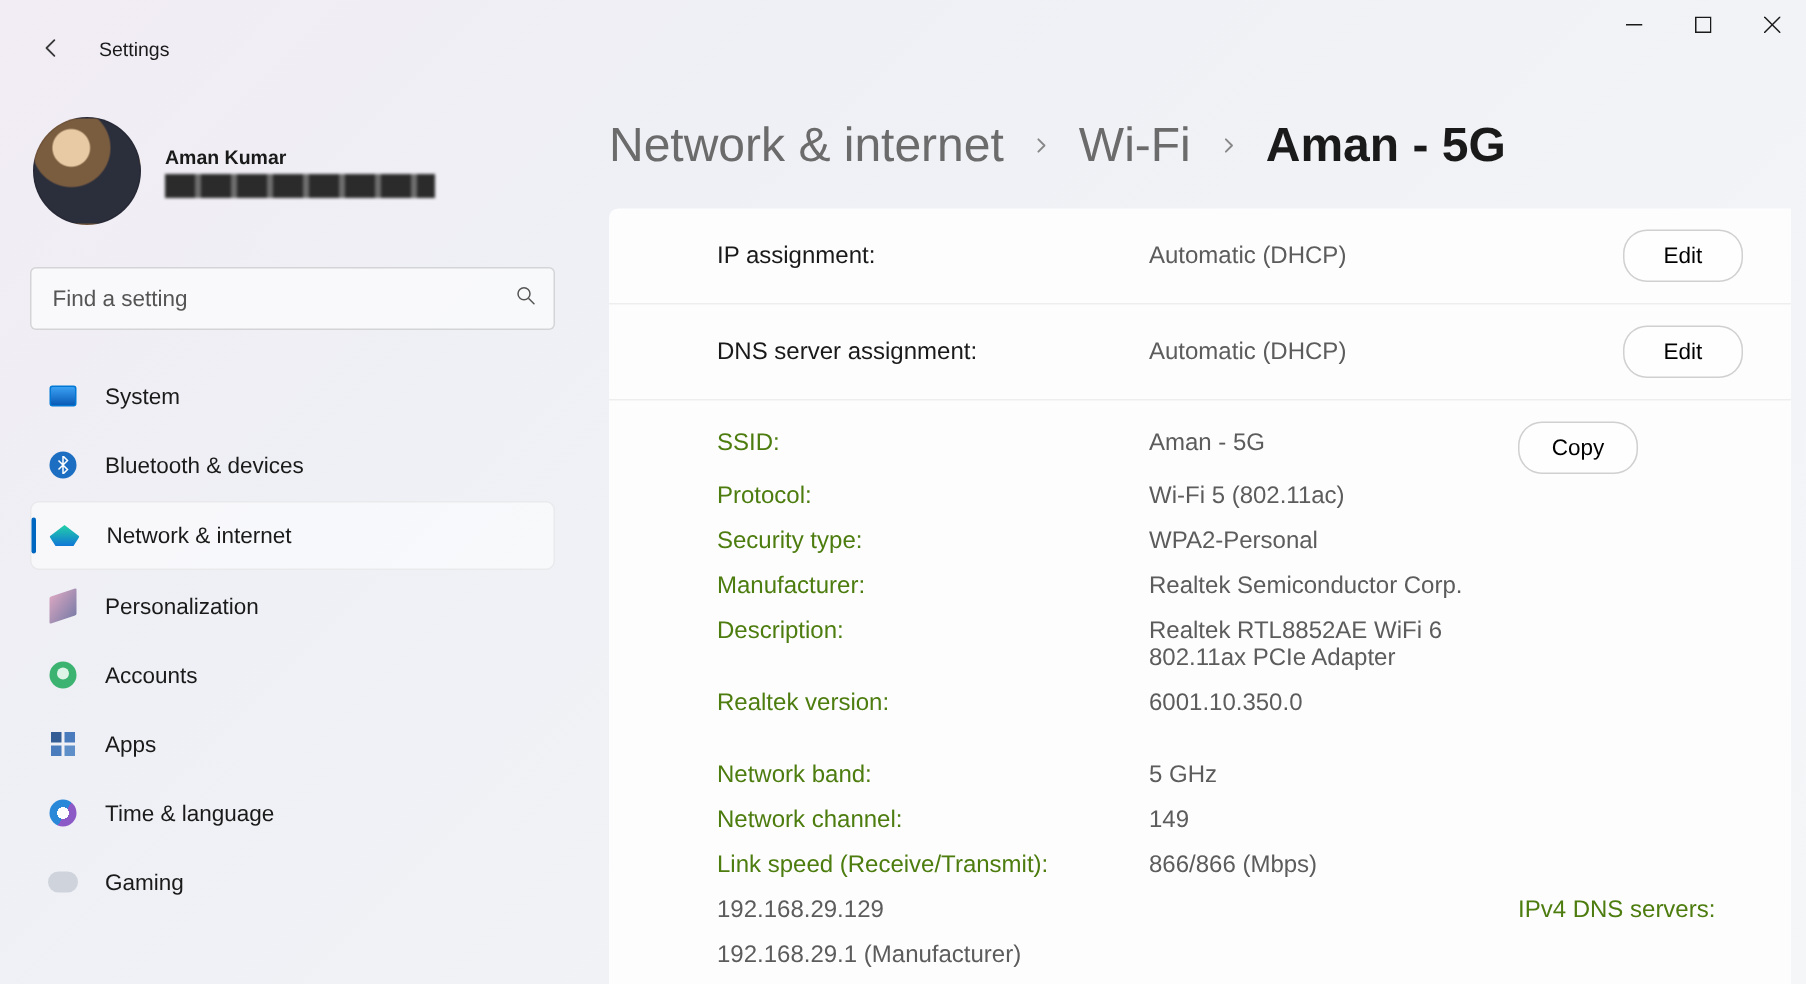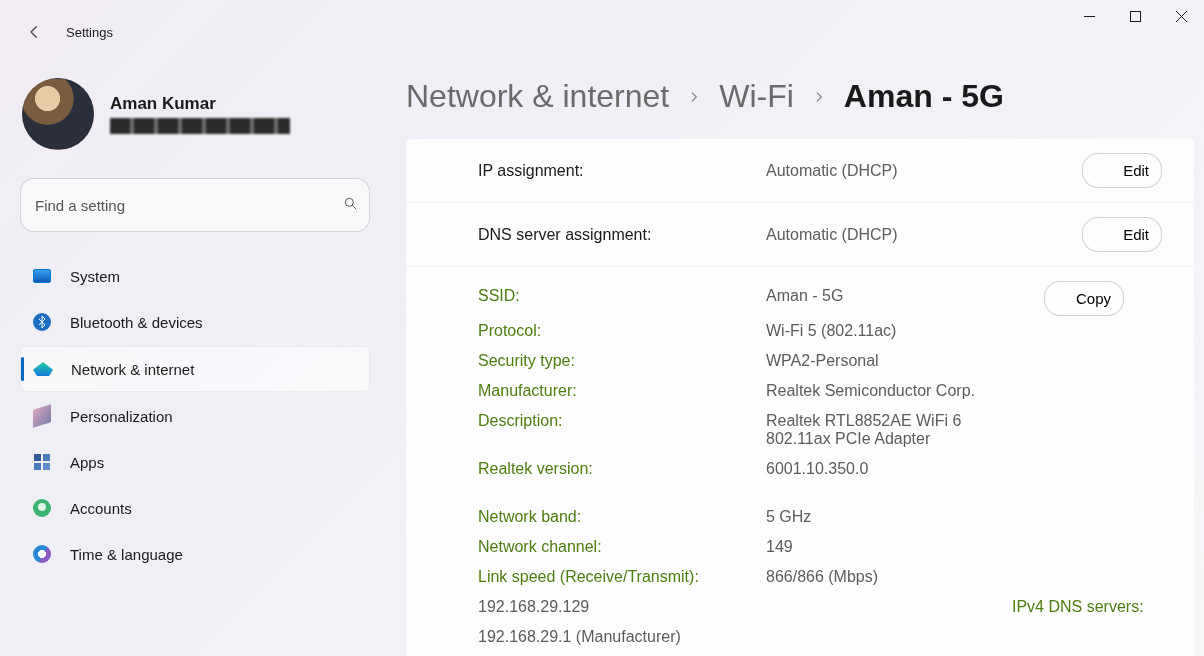--- a/index.html
+++ b/index.html
@@ -58,34 +58,34 @@
     margin-bottom: 28px;
     padding-left: 2px;
   }
   .avatar {
     width: 72px; height: 72px;
     border-radius: 50%;
     background: radial-gradient(circle at 35% 28%, #e8cba4 0 18%, #7a5c3f 19% 38%, #2b2e3b 39% 100%);
     border: 1px solid rgba(0,0,0,.08);
   }
   .profile-text { display:flex; flex-direction:column; gap:4px; }
-  .profile-name { font-size: 17px; font-weight: 600; }
+  .profile-name { font-size: 13px; font-weight: 600; }
   .profile-email {
     width: 180px; height: 16px;
     background: repeating-linear-gradient(90deg,#2b2b2b 0 20px,#6d6d6d 20px 24px);
     filter: blur(1px);
   }
   .search-wrap {
     position: relative;
     margin-bottom: 22px;
   }
   .search-input {
     width: 100%;
-    height: 54px;
-    border-radius: 14px;
+    height: 42px;
+    border-radius: 4px;
     border: 1px solid rgba(0,0,0,.15);
     background: rgba(255,255,255,.6);
     padding: 0 42px 0 14px;
     font-size: 15px;
     outline: none;
   }
   .search-input::placeholder { color: #555; }
   .search-icon {
     position: absolute; right: 12px; top: 50%; transform: translateY(-50%);
     pointer-events: none;
@@ -164,32 +164,31 @@
   .row .val { color:#5c5c5c; }
   .btn {
     justify-self:end;
     min-width:80px;
     padding:8px 12px;
     background:#fefefe;
     border:1px solid rgba(0,0,0,.18);
     border-radius:16px;
     font-size:15px;
     cursor:pointer;
-    text-align:right;
   }
   .detail-block {
     display:grid;
     grid-template-columns: 280px 1fr 150px;
     padding: 14px 32px 14px 72px;
     border-top:1px solid rgba(0,0,0,.06);
     column-gap:8px;
   }
   .detail-block .lbl { color:#4d7c0f; padding:6px 0; font-size:16px;}
   .detail-block .val { color:#5c5c5c; padding:6px 0; font-size:16px; max-width:260px;}
-  .detail-block .actions { grid-column:3; grid-row:1;margin-left:32px; }
+  .detail-block .actions { grid-column:3; grid-row:1; }
   .spacer-row { height:18px; grid-column:1/-1;}
 </style>
 </head>
 <body>
 
 <div class="win-controls">
   <div class="win-btn">
     <svg width="11" height="11" viewBox="0 0 11 11" fill="none">
         <line x1="0" y1="5.5" x2="11" y2="5.5" stroke-width="1"></line>
       </svg>
@@ -261,40 +260,46 @@
         <span>Network &amp; internet</span>
       </div>
       <div class="nav-item">
         <span class="nav-icon">
             <span class="ic-pers"></span>
           </span>
         <span>Personalization</span>
       </div>
       <div class="nav-item">
         <span class="nav-icon">
+            <span class="ic-acc"></span>
+          </span>
+        <span>Accounts</span>
+      </div>
+      <div class="nav-item">
+        <span class="nav-icon">
             <span class="ic-apps">
               <span></span>
               <span></span>
               <span></span>
               <span></span>
             </span>
           </span>
         <span>Apps</span>
       </div>
       <div class="nav-item">
         <span class="nav-icon">
-            <span class="ic-acc"></span>
-          </span>
-        <span>Accounts</span>
-      </div>
-      <div class="nav-item">
-        <span class="nav-icon">
             <span class="ic-time"></span>
           </span>
         <span>Time &amp; language</span>
+      </div>
+      <div class="nav-item">
+        <span class="nav-icon">
+            <span class="ic-game"></span>
+          </span>
+        <span>Gaming</span>
       </div>
     </div>
   </div>
 
   <div class="content">
     <div class="breadcrumb">
       <span class="crumb">Network &amp; internet</span>
       <svg class="chev" viewBox="0 0 24 24" fill="none">
           <path d="M9 5l7 7-7 7" stroke="#888" stroke-width="2.2" stroke-linecap="round" stroke-linejoin="round"></path>
         </svg>

